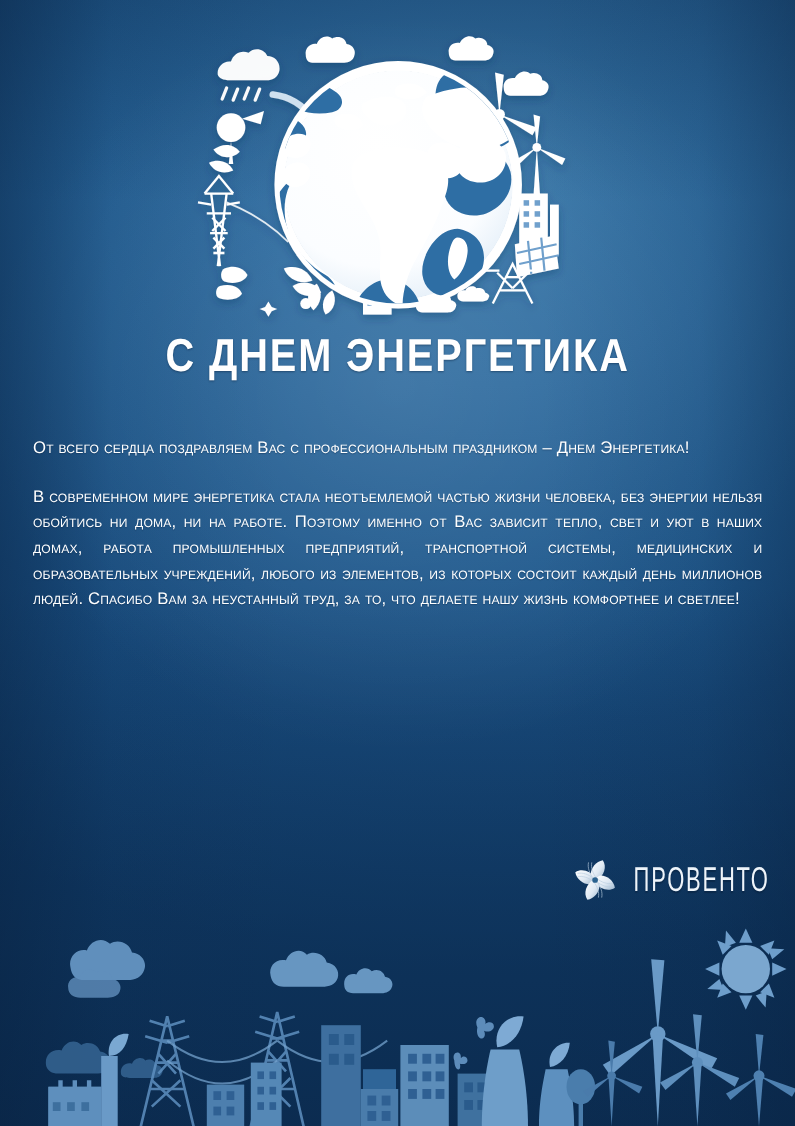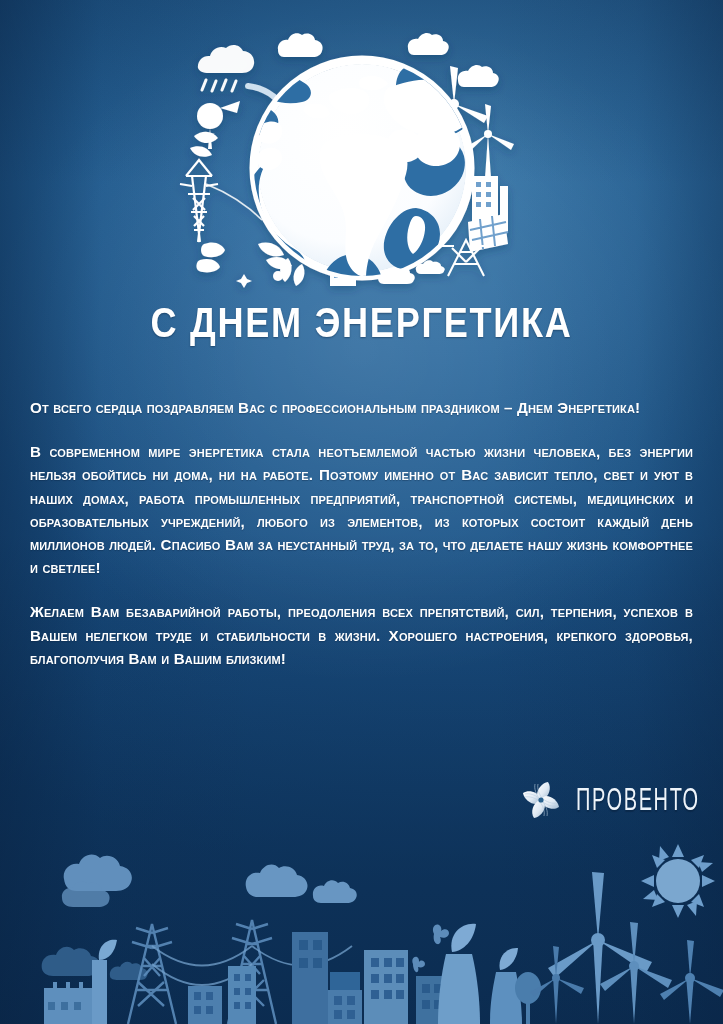--- a/index.html
+++ b/index.html
@@ -62,21 +62,21 @@
     white-space: nowrap;
   }
 
   
   .body-copy {
     position: absolute;
     left: 30px; top: 396px;
     width: 663px;
     color: #ffffff;
     font-size: 15.2px;
-    font-weight: 700;
+    font-weight: 400;
     line-height: 23.2px;
     font-variant: small-caps;
     letter-spacing: 0.15px;
     text-align: justify;
     text-shadow: 0 1px 1px rgba(8,32,60,0.35);
   }
   .body-copy p { margin: 0 0 21px 0; }
   .body-copy p:last-child { margin-bottom: 0; }
 
   
@@ -300,21 +300,20 @@
         </g>
       </g>
     </svg>
   </div>
 
   <div class="title">С ДНЕМ ЭНЕРГЕТИКА</div>
 
   <div class="body-copy">
     <p>От всего сердца поздравляем Вас с профессиональным праздником – Днем Энергетика!</p>
     <p>В современном мире энергетика стала неотъемлемой частью жизни человека, без энергии нельзя обойтись ни дома, ни на работе. Поэтому именно от Вас зависит тепло, свет и уют в наших домах, работа промышленных предприятий, транспортной системы, медицинских и образовательных учреждений, любого из элементов, из которых состоит каждый день миллионов людей. Спасибо Вам за неустанный труд, за то, что делаете нашу жизнь комфортнее и светлее!</p>
-    <p>Желаем Вам безаварийной работы, преодоления всех препятствий, сил, терпения, успехов в Вашем нелегком труде и стабильности в жизни. Хорошего настроения, крепкого здоровья, благополучия Вам и Вашим близким!</p>
   </div>
 
   <div class="logo">
     <svg class="logo-mark" viewBox="0 0 44 44">
       <defs>
         <linearGradient id="bladeA" x1="0" y1="0" x2="1" y2="1">
           <stop offset="0%" stop-color="#ffffff"></stop>
             <stop offset="55%" stop-color="#dfe9f3"></stop>
             <stop offset="100%" stop-color="#9fb8cf"></stop>
         </linearGradient>

